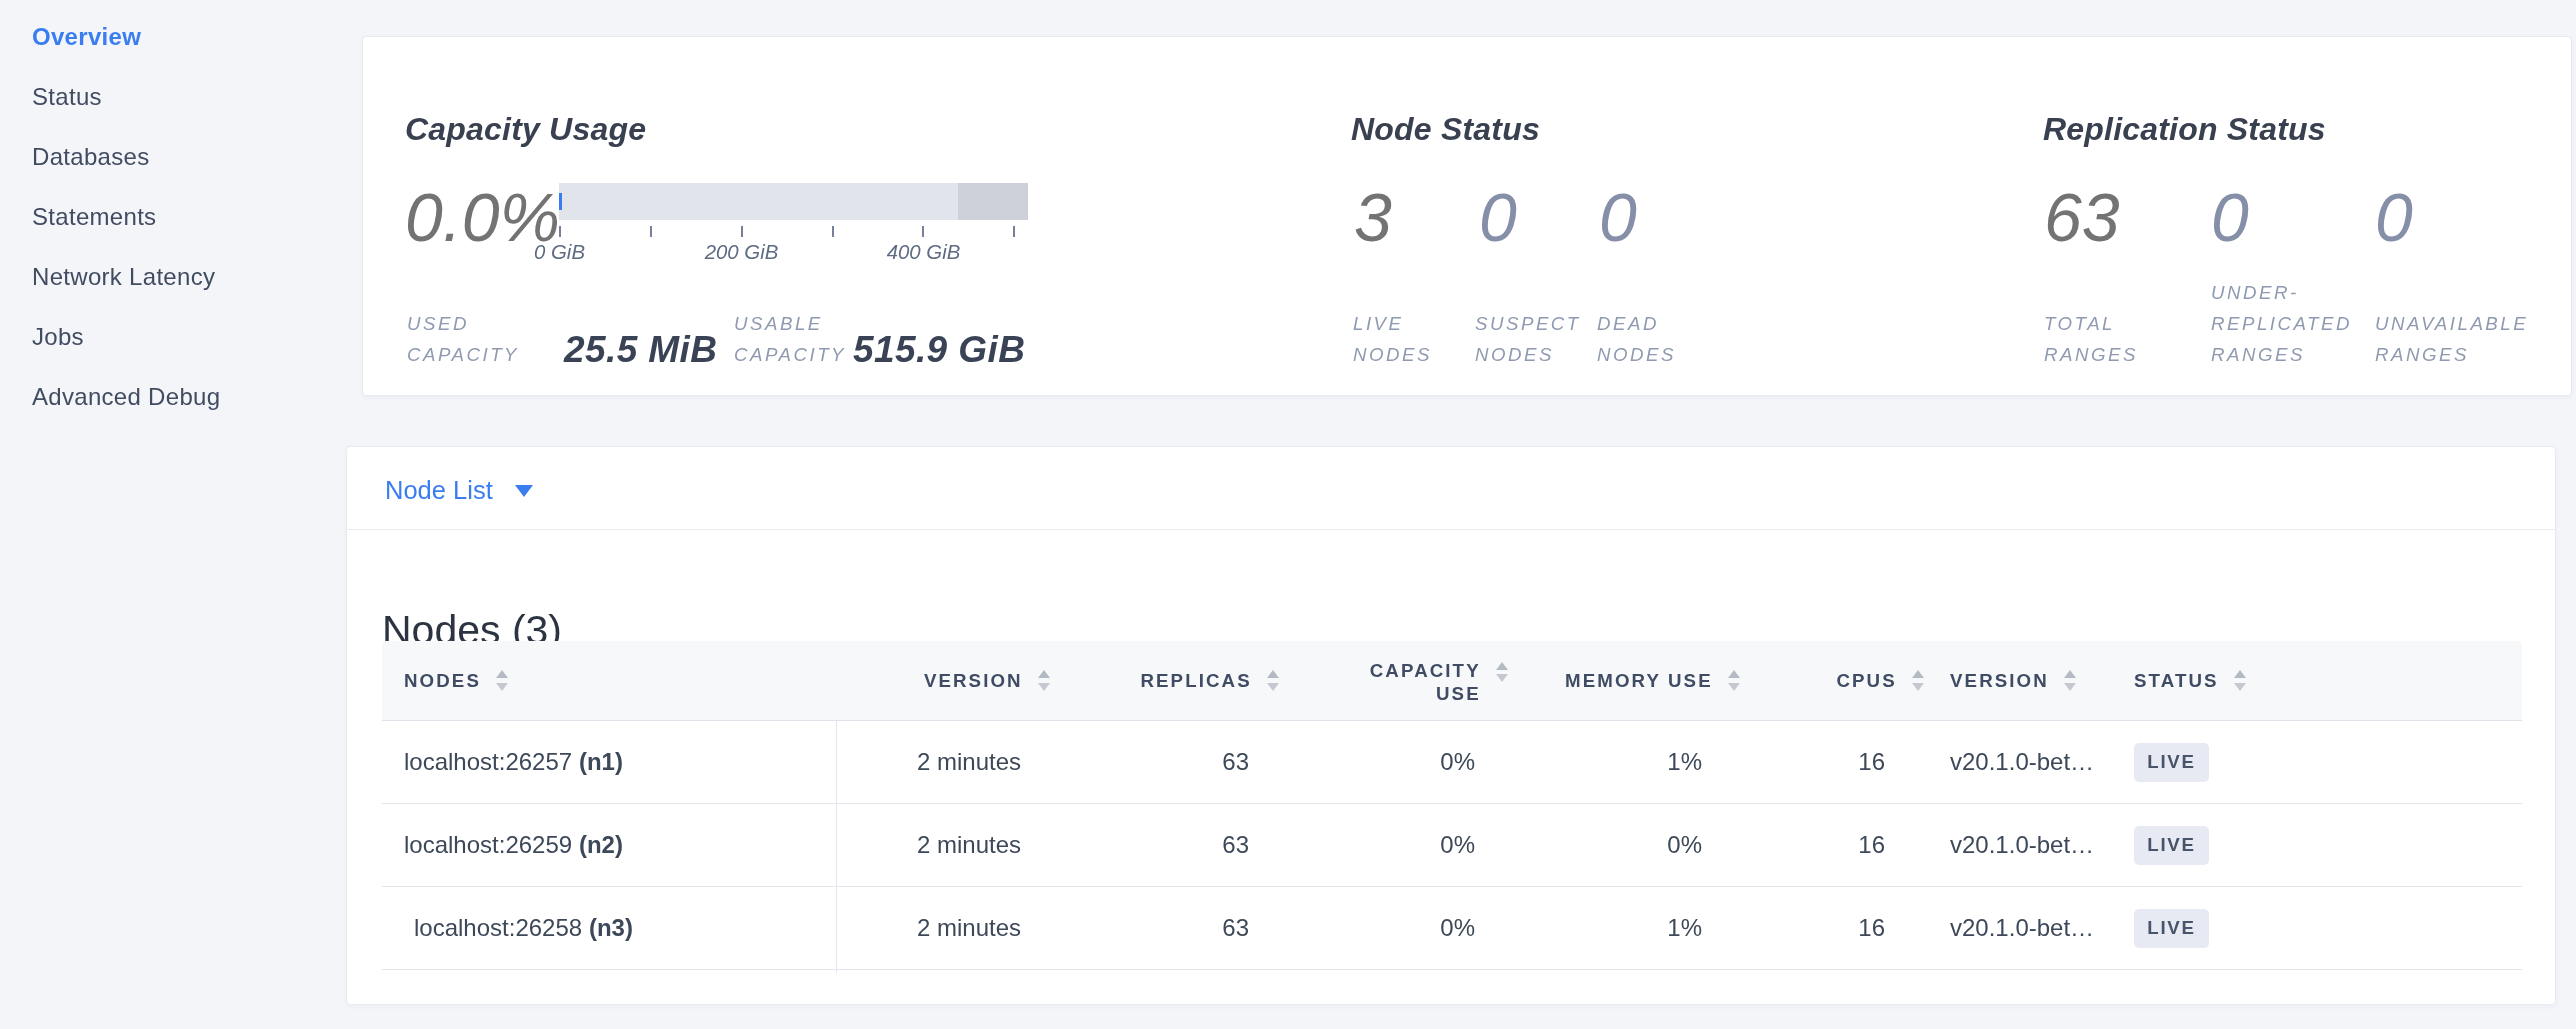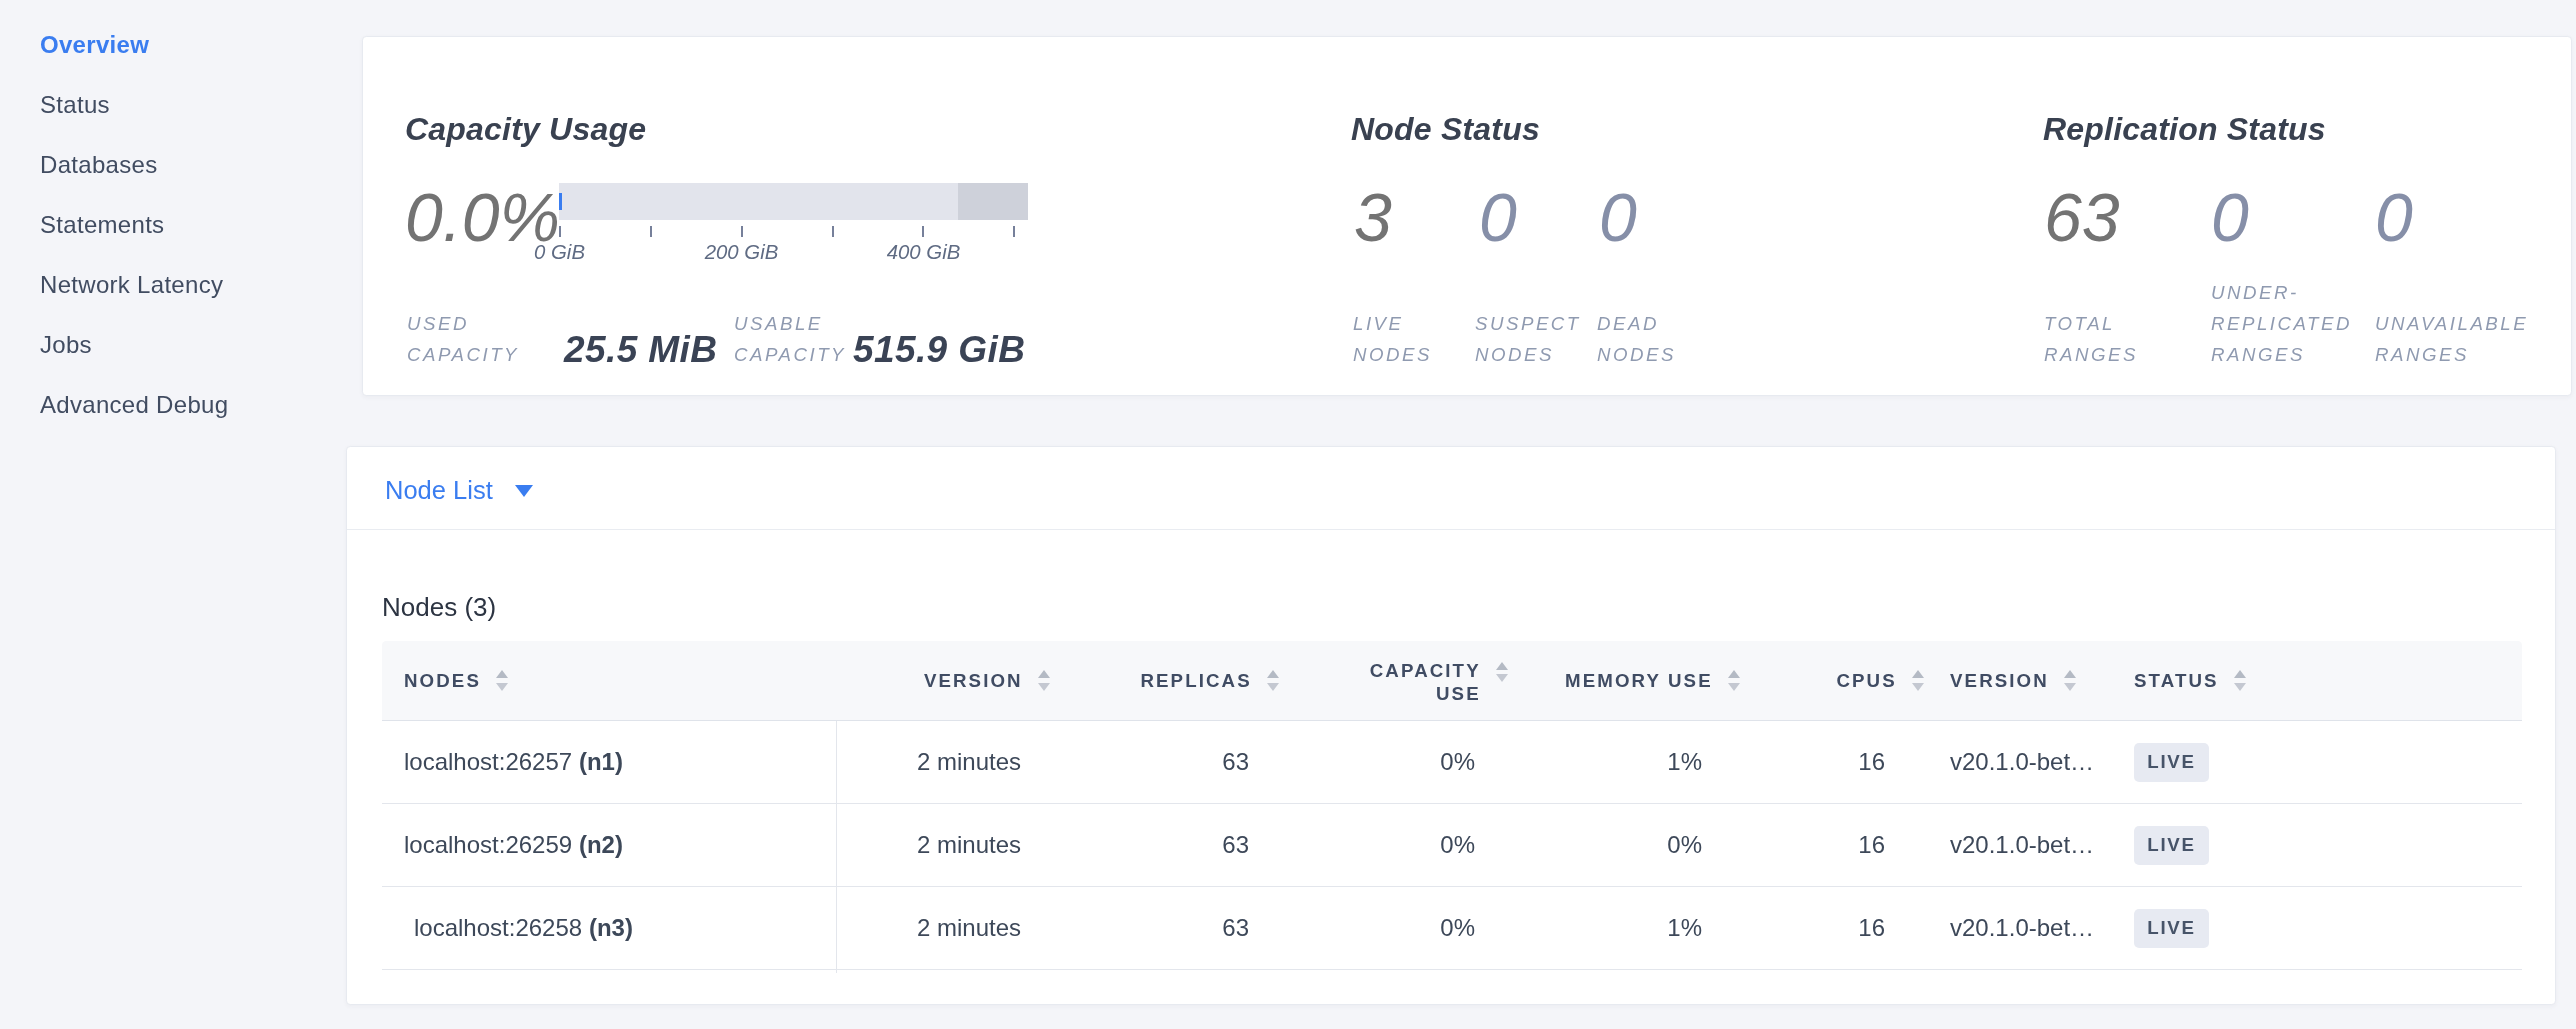--- a/index.html
+++ b/index.html
@@ -6,21 +6,21 @@
   body{
     width:2576px;height:1030px;
     background:#f4f5f9;
     font-family:"Liberation Sans","DejaVu Sans",sans-serif;
     color:#3d4859;
     position:relative;
     overflow:hidden;
   }
   
   .sidebar{position:absolute;left:0;top:0;width:346px;height:1030px;}
-  .sidebar ul{list-style:none;margin:12px;padding:21px 0 0 28px;}
+  .sidebar ul{list-style:none;margin:4px;padding:21px 0 0 28px;}
   .sidebar li{
     font-size:24px;line-height:24px;margin-bottom:36px;
     color:#414c61;cursor:pointer;letter-spacing:0.3px;
   }
   .sidebar li.active{color:#3a7df0;font-weight:700;}
   
   .card{
     position:absolute;background:#fff;
     border:1.7px solid #e7eaf0;border-radius:4.2px;
     box-shadow:0 1.7px 4.2px rgba(40,50,80,.04);
@@ -58,21 +58,21 @@
   
   .nodelist{
     position:absolute;left:38px;top:29px;display:flex;align-items:center;gap:22px;
     color:#3a7df0;font-size:25.5px;font-weight:500;cursor:pointer;
   }
   .caret-down{
     width:0;height:0;border-left:9.3px solid transparent;border-right:9.3px solid transparent;
     border-top:12px solid #3a7df0;
   }
   .card2-divider{position:absolute;left:0;top:82px;width:100%;height:0;border-top:1.7px solid #e9ecf1;}
-  .nodes-heading{position:absolute;left:35px;top:119px;font-size:26px;font-weight:500;color:#2c3442;}
+  .nodes-heading{position:absolute;left:35px;top:119px;font-size:41px;font-weight:500;color:#2c3442;}
   
   .ntable{position:absolute;left:35px;top:194px;width:2140px;}
   .thead{
     position:relative;height:79px;background:#f7f8fa;
     border-bottom:1.7px solid #dfe3ea;border-radius:4.2px 4.2px 0 0;
   }
   .hcell{
     position:absolute;top:0;height:79px;display:flex;align-items:center;gap:15.3px;
     font-size:18.7px;font-weight:700;letter-spacing:2.1px;color:#404c63;cursor:pointer;
   }

